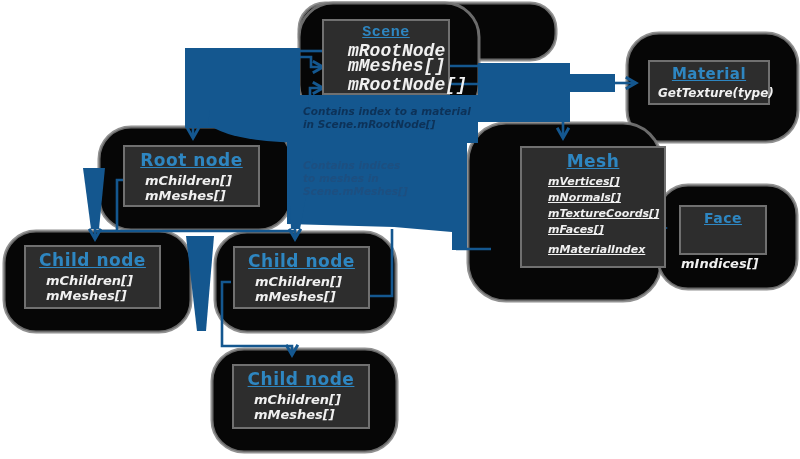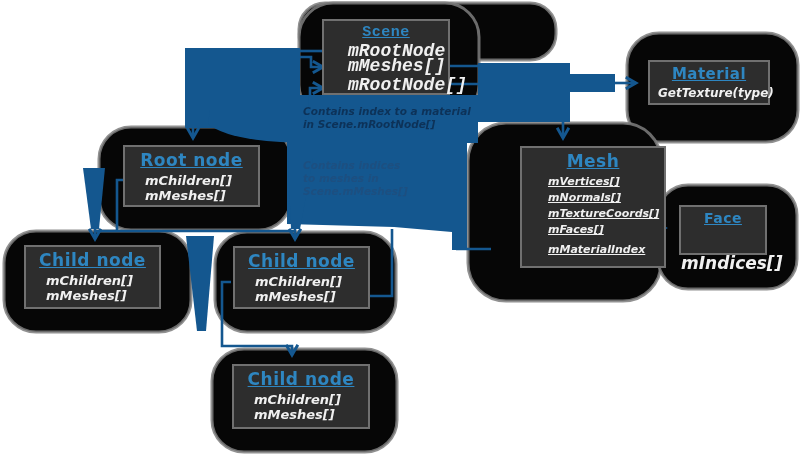--- a/index.html
+++ b/index.html
@@ -36,21 +36,21 @@
   .t15{font-size:15px;} .t17{font-size:17px;} .t14{font-size:14px;}
   .node .fields{margin-top:3px;}
   .node .field{
     font-weight:bold;font-style:italic;color:var(--field-text);
     text-align:left;
   }
   .f125{font-size:18px;line-height:15px;padding-left:24px;}
   .fmesh{font-size:11px;line-height:16px;padding-left:26px;text-decoration:underline;}
   .f13{font-size:13px;line-height:15px;padding-left:20px;}
   .fcenter{text-align:center;padding-left:8px;font-size:12px;line-height:14px;}
-  .fface{text-align:center;padding-left:0;font-size:17px;line-height:13px;margin-top:31px;}
+  .fface{text-align:center;padding-left:0;font-size:13px;line-height:13px;margin-top:31px;}
   .gap-top{margin-top:4px;}
   .note{
     position:absolute;font-weight:bold;font-style:italic;
     font-size:10.5px;line-height:13px;white-space:nowrap;
   }
   .note-dark{color:var(--note-dark);}
   .note-faint{color:var(--note-faint);}
 </style>
 </head>
 <body>

